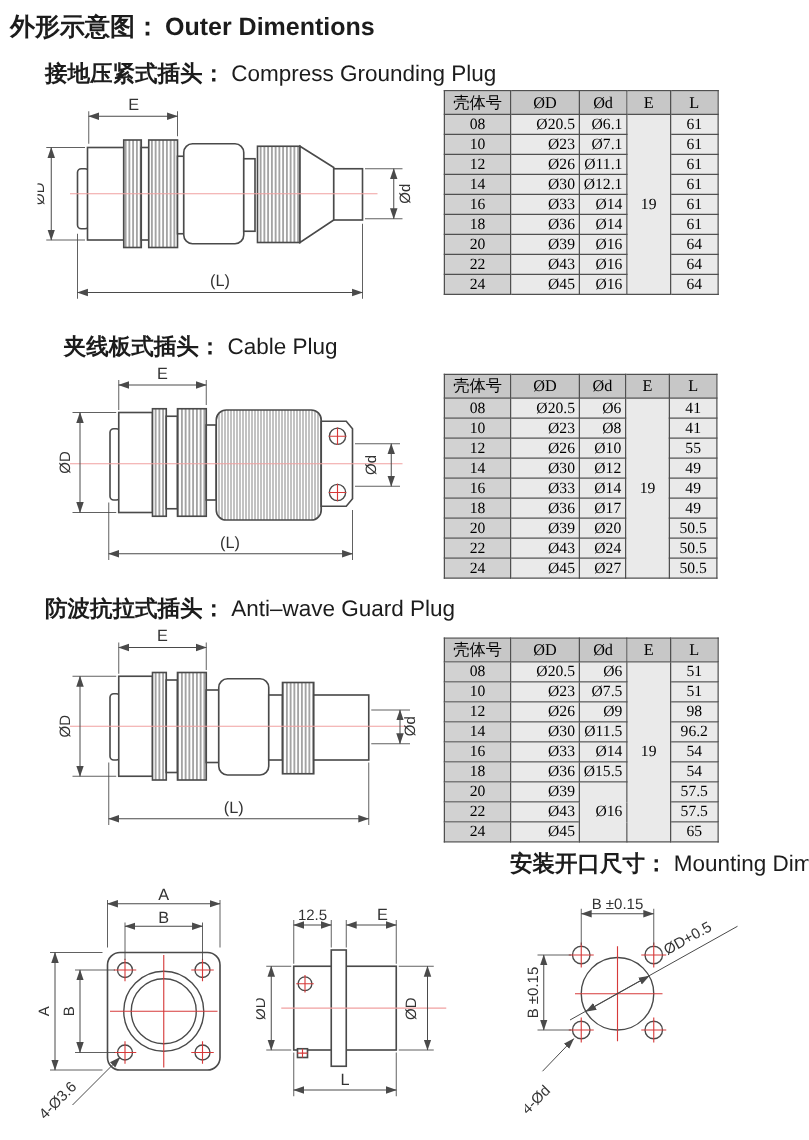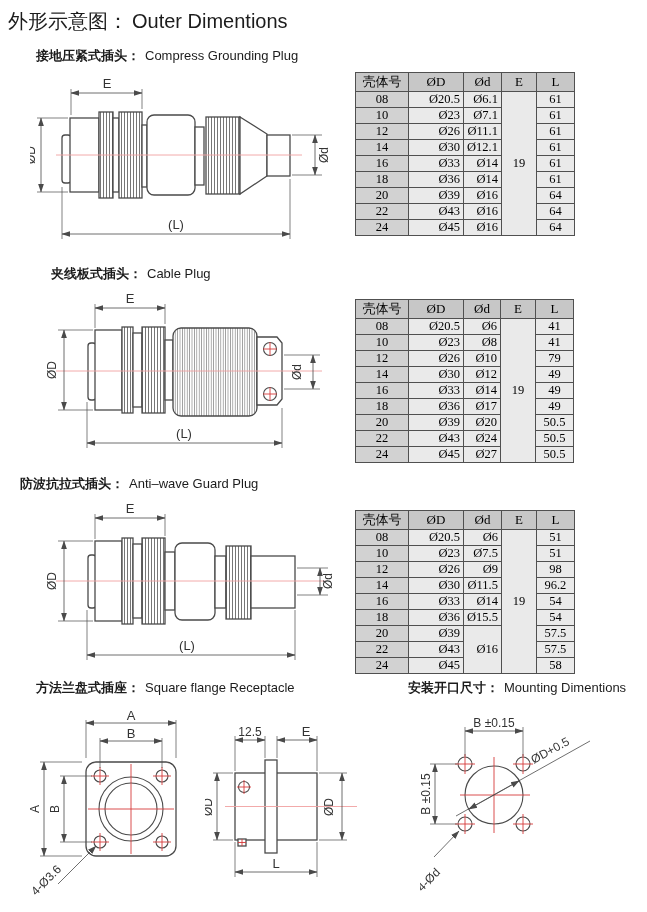--- a/index.html
+++ b/index.html
@@ -1,20 +1,20 @@
 <!DOCTYPE html>
 <html><head>
 <meta charset="utf-8">
 <style>
   html,body{margin:0;padding:0;background:#fff;}
   .page{position:relative;width:647px;height:912px;background:#fff;overflow:hidden;
         font-family:"Liberation Sans",sans-serif;color:#1c1c1c;}
-  .page-title{position:absolute;font-size:20px;font-weight:normal;white-space:nowrap;}
+  .page-title{position:absolute;font-size:20px;font-weight:bold;white-space:nowrap;}
   .page-title .en{margin-left:4px;}
-  .sec-label{position:absolute;font-size:13px;font-weight:bold;white-space:nowrap;}
+  .sec-label{position:absolute;font-size:18px;font-weight:bold;white-space:nowrap;}
   .sec-label .en{font-weight:normal;margin-left:5px;}
   .draw{position:absolute;}
   .obj rect,.obj polygon,.obj circle{stroke:#4a4a4a;stroke-width:1.3;}
   .thin rect,.thin circle{stroke:#4a4a4a;stroke-width:1.1;fill:#fff;}
   .ext{stroke:#4a4a4a;stroke-width:0.7;}
   .dim{stroke:#4a4a4a;stroke-width:0.8;}
   .cl{stroke:#f0a0a0;stroke-width:0.9;}
   .rc line{stroke:#d63a3a;stroke-width:0.9;}
   svg text{font-family:"Liberation Sans",sans-serif;font-size:12px;fill:#333;}
   svg text.big{font-size:13px;}
@@ -247,21 +247,21 @@
         <tr>
           <td class="c-shell">10</td>
           <td class="c-dia">Ø23</td>
           <td class="c-dia">Ø8</td>
           <td class="c-l">41</td>
         </tr>
         <tr>
           <td class="c-shell">12</td>
           <td class="c-dia">Ø26</td>
           <td class="c-dia">Ø10</td>
-          <td class="c-l">79</td>
+          <td class="c-l">55</td>
         </tr>
         <tr>
           <td class="c-shell">14</td>
           <td class="c-dia">Ø30</td>
           <td class="c-dia">Ø12</td>
           <td class="c-l">49</td>
         </tr>
         <tr>
           <td class="c-shell">16</td>
           <td class="c-dia">Ø33</td>
@@ -288,21 +288,21 @@
         </tr>
         <tr>
           <td class="c-shell">24</td>
           <td class="c-dia">Ø45</td>
           <td class="c-dia">Ø27</td>
           <td class="c-l">50.5</td>
         </tr>
       </tbody>
     </table>
 
-  <div class="sec-label" style="left:20px;top:475px">
+  <div class="sec-label" style="left:36px;top:475px">
     <span class="zh">防波抗拉式插头：</span><span class="en">Anti–wave Guard Plug</span>
   </div>
 
   <svg class="draw" style="left:30px;top:500px" width="310" height="170" viewBox="0 0 310 170">
     <defs>
       <marker id="ar3" viewBox="0 0 10 10" refX="9.5" refY="5" markerWidth="11" markerHeight="11" orient="auto-start-reverse">
         <path d="M0,1.6 L10,5 L0,8.4 z" fill="#4a4a4a"></path>
         </marker>
       <pattern id="kn3" width="3" height="6" patternUnits="userSpaceOnUse">
         <rect width="3" height="6" fill="#fff"></rect>
@@ -404,28 +404,25 @@
           <td class="c-l">57.5</td>
         </tr>
         <tr>
           <td class="c-shell">22</td>
           <td class="c-dia">Ø43</td>
           <td class="c-l">57.5</td>
         </tr>
         <tr>
           <td class="c-shell">24</td>
           <td class="c-dia">Ø45</td>
-          <td class="c-l">58</td>
+          <td class="c-l">65</td>
         </tr>
       </tbody>
     </table>
 
-  <div class="sec-label" style="left:36px;top:679px">
-    <span class="zh">方法兰盘式插座：</span><span class="en">Square flange Receptacle</span>
-  </div>
   <div class="sec-label" style="left:408px;top:679px">
     <span class="zh">安装开口尺寸：</span><span class="en">Mounting Dimentions</span>
   </div>
 
   <svg class="draw" style="left:30px;top:710px" width="200" height="200" viewBox="0 0 200 200">
     <defs>
       <marker id="ar4" viewBox="0 0 10 10" refX="9.5" refY="5" markerWidth="11" markerHeight="11" orient="auto-start-reverse">
         <path d="M0,1.6 L10,5 L0,8.4 z" fill="#4a4a4a"></path>
         </marker>
     </defs>

